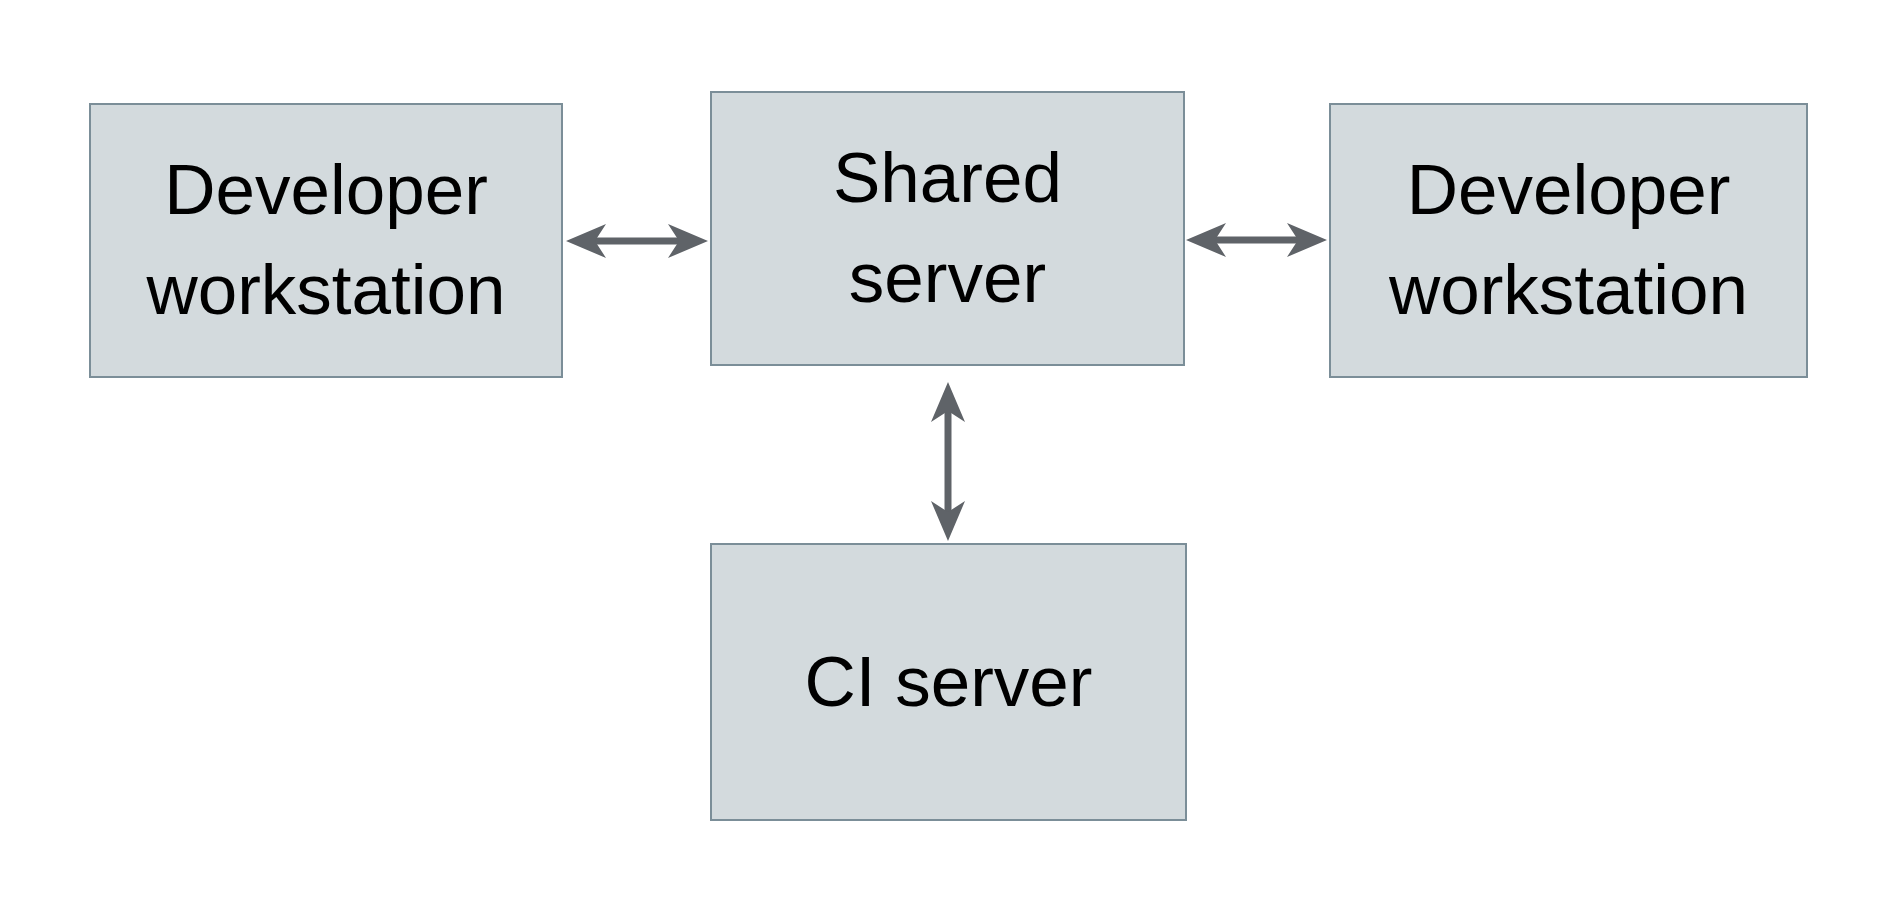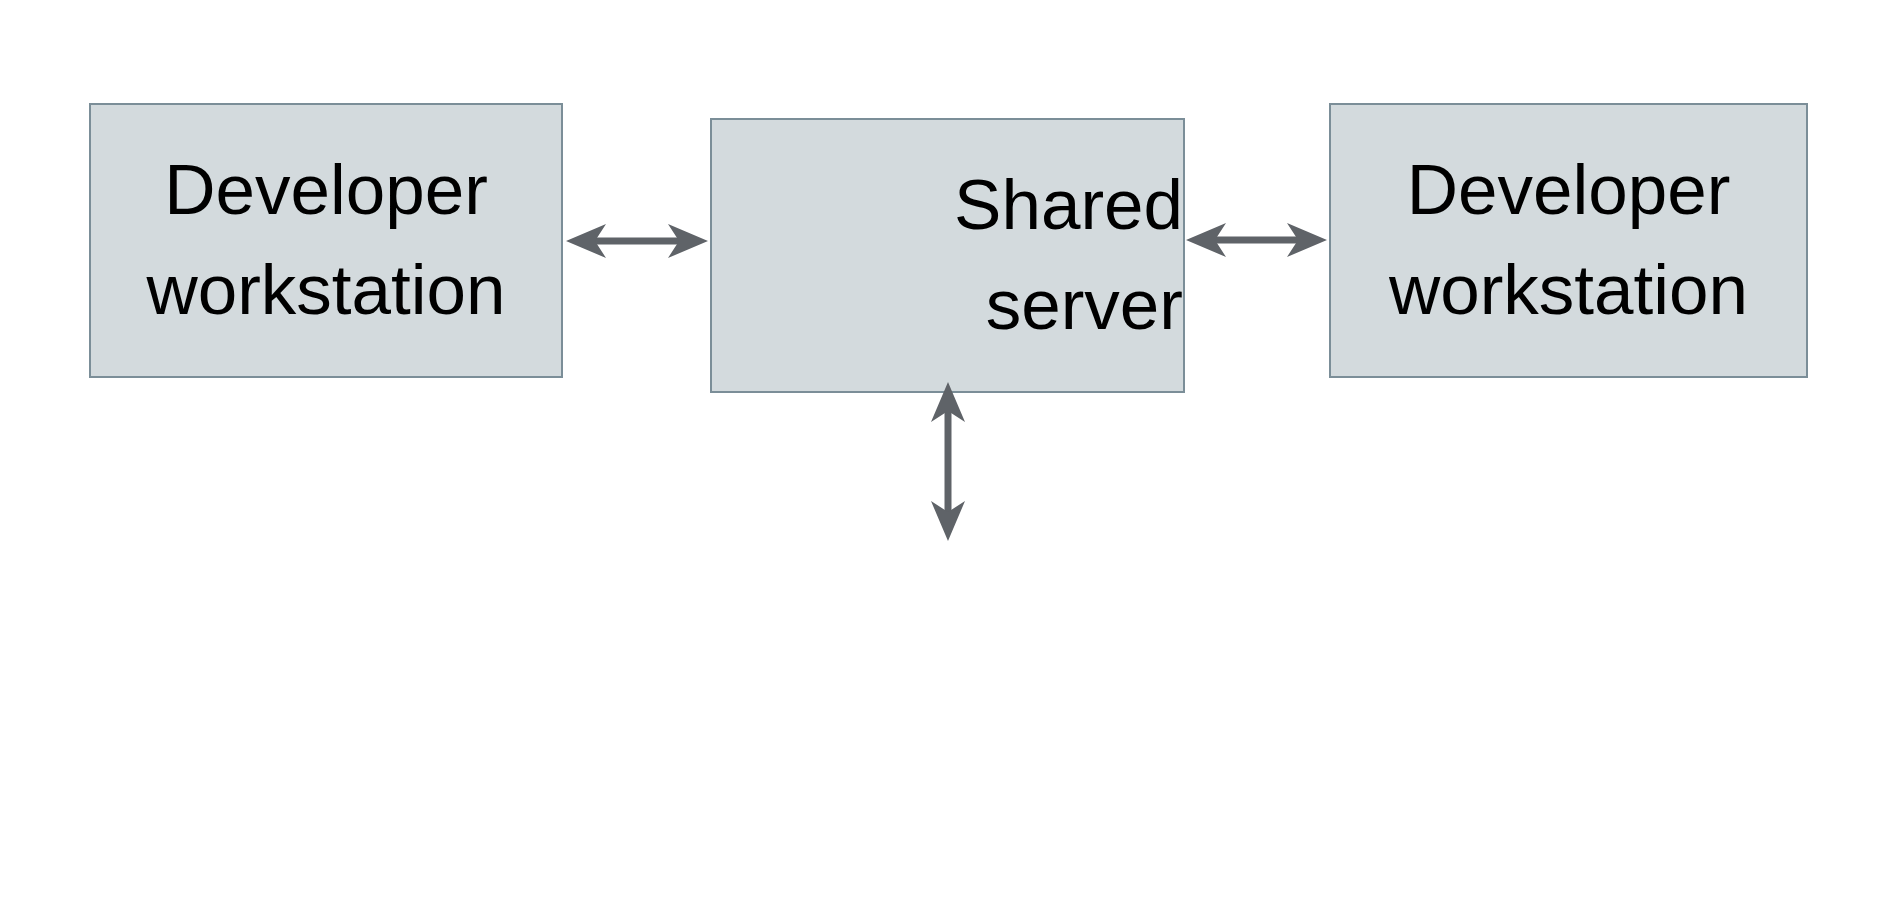--- a/index.html
+++ b/index.html
@@ -29,21 +29,21 @@
     justify-content:center;
     text-align:center;
     color:var(--text);
     font-size:71px;
     line-height:1.22;
     letter-spacing:0px;
     gap:13px;
   }
   .node span{display:block;white-space:nowrap;}
   #node-dev-left   {left:89px;  top:103px; width:474px; height:275px;}
-  #node-cache      {left:710px; top:118px; width:475px; height:275px;align-items:flex-end;}
+  #node-cache      {left:710px; top:91px; width:475px; height:275px;}
   #node-dev-right  {left:1329px;top:103px; width:479px; height:275px;}
   #node-ci         {left:710px; top:543px; width:477px; height:278px;}
   svg.edges{
     position:absolute;
     left:0;top:0;
     width:1900px;height:922px;
     pointer-events:none;
   }
   svg.edges line{stroke:var(--arrow);stroke-width:7;}
   svg.edges polygon{fill:var(--arrow);}
@@ -61,20 +61,23 @@
   <div class="node" id="node-cache">
     <span>Shared</span>
     <span>server</span>
   </div>
 
   <div class="node" id="node-dev-right">
     <span>Developer</span>
     <span>workstation</span>
   </div>
 
+  <div class="node" id="node-ci">
+    <span>CI server</span>
+  </div>
 
   <svg class="edges" viewBox="0 0 1900 922" aria-hidden="true">
 
     <g>
       <line x1="594" y1="241" x2="680" y2="241"></line>
       <polygon points="566,241 606,224 595,241 606,258"></polygon>
       <polygon points="708,241 668,224 679,241 668,258"></polygon>
     </g>
 
     <g>

